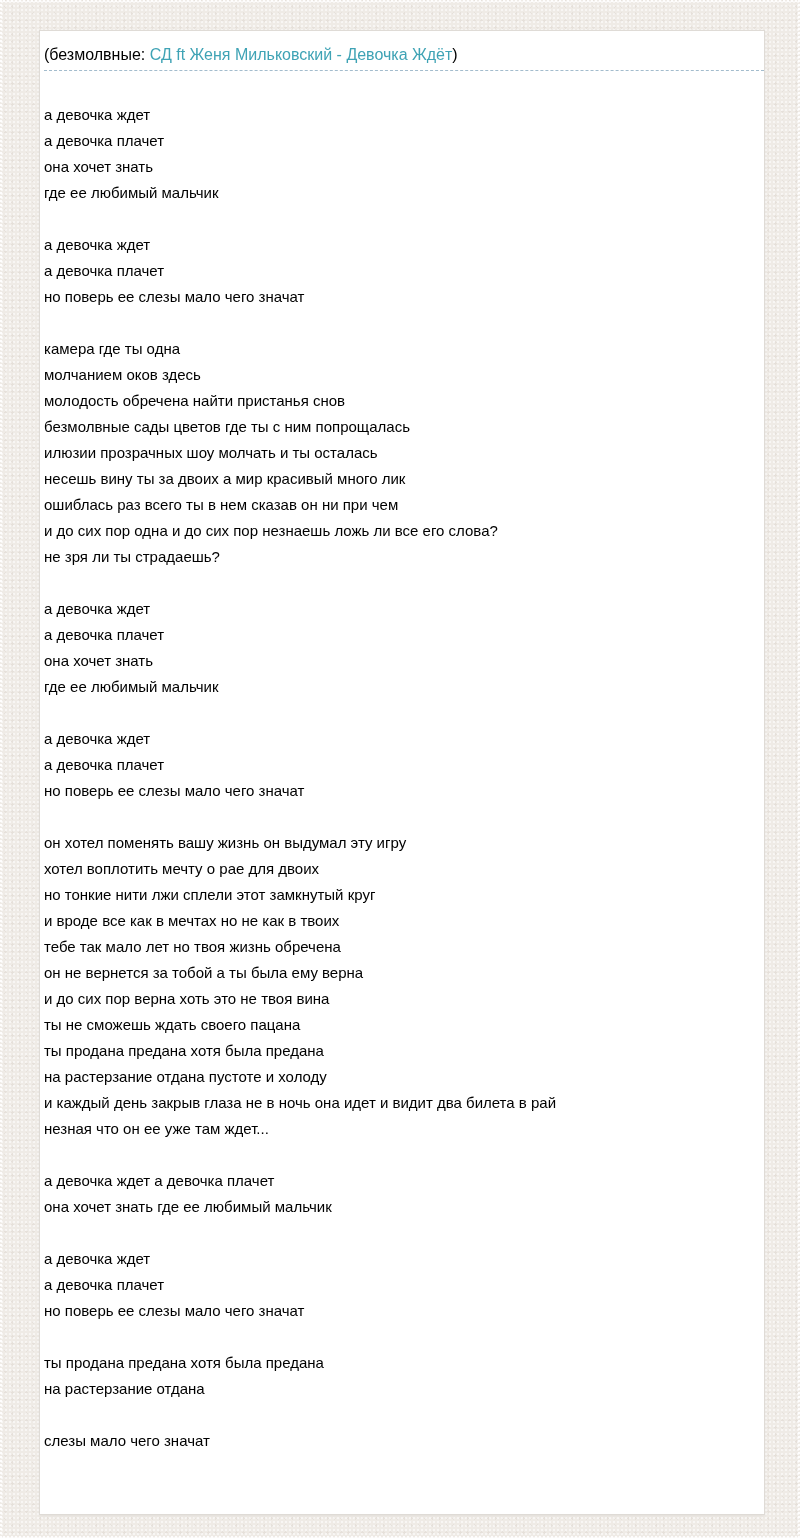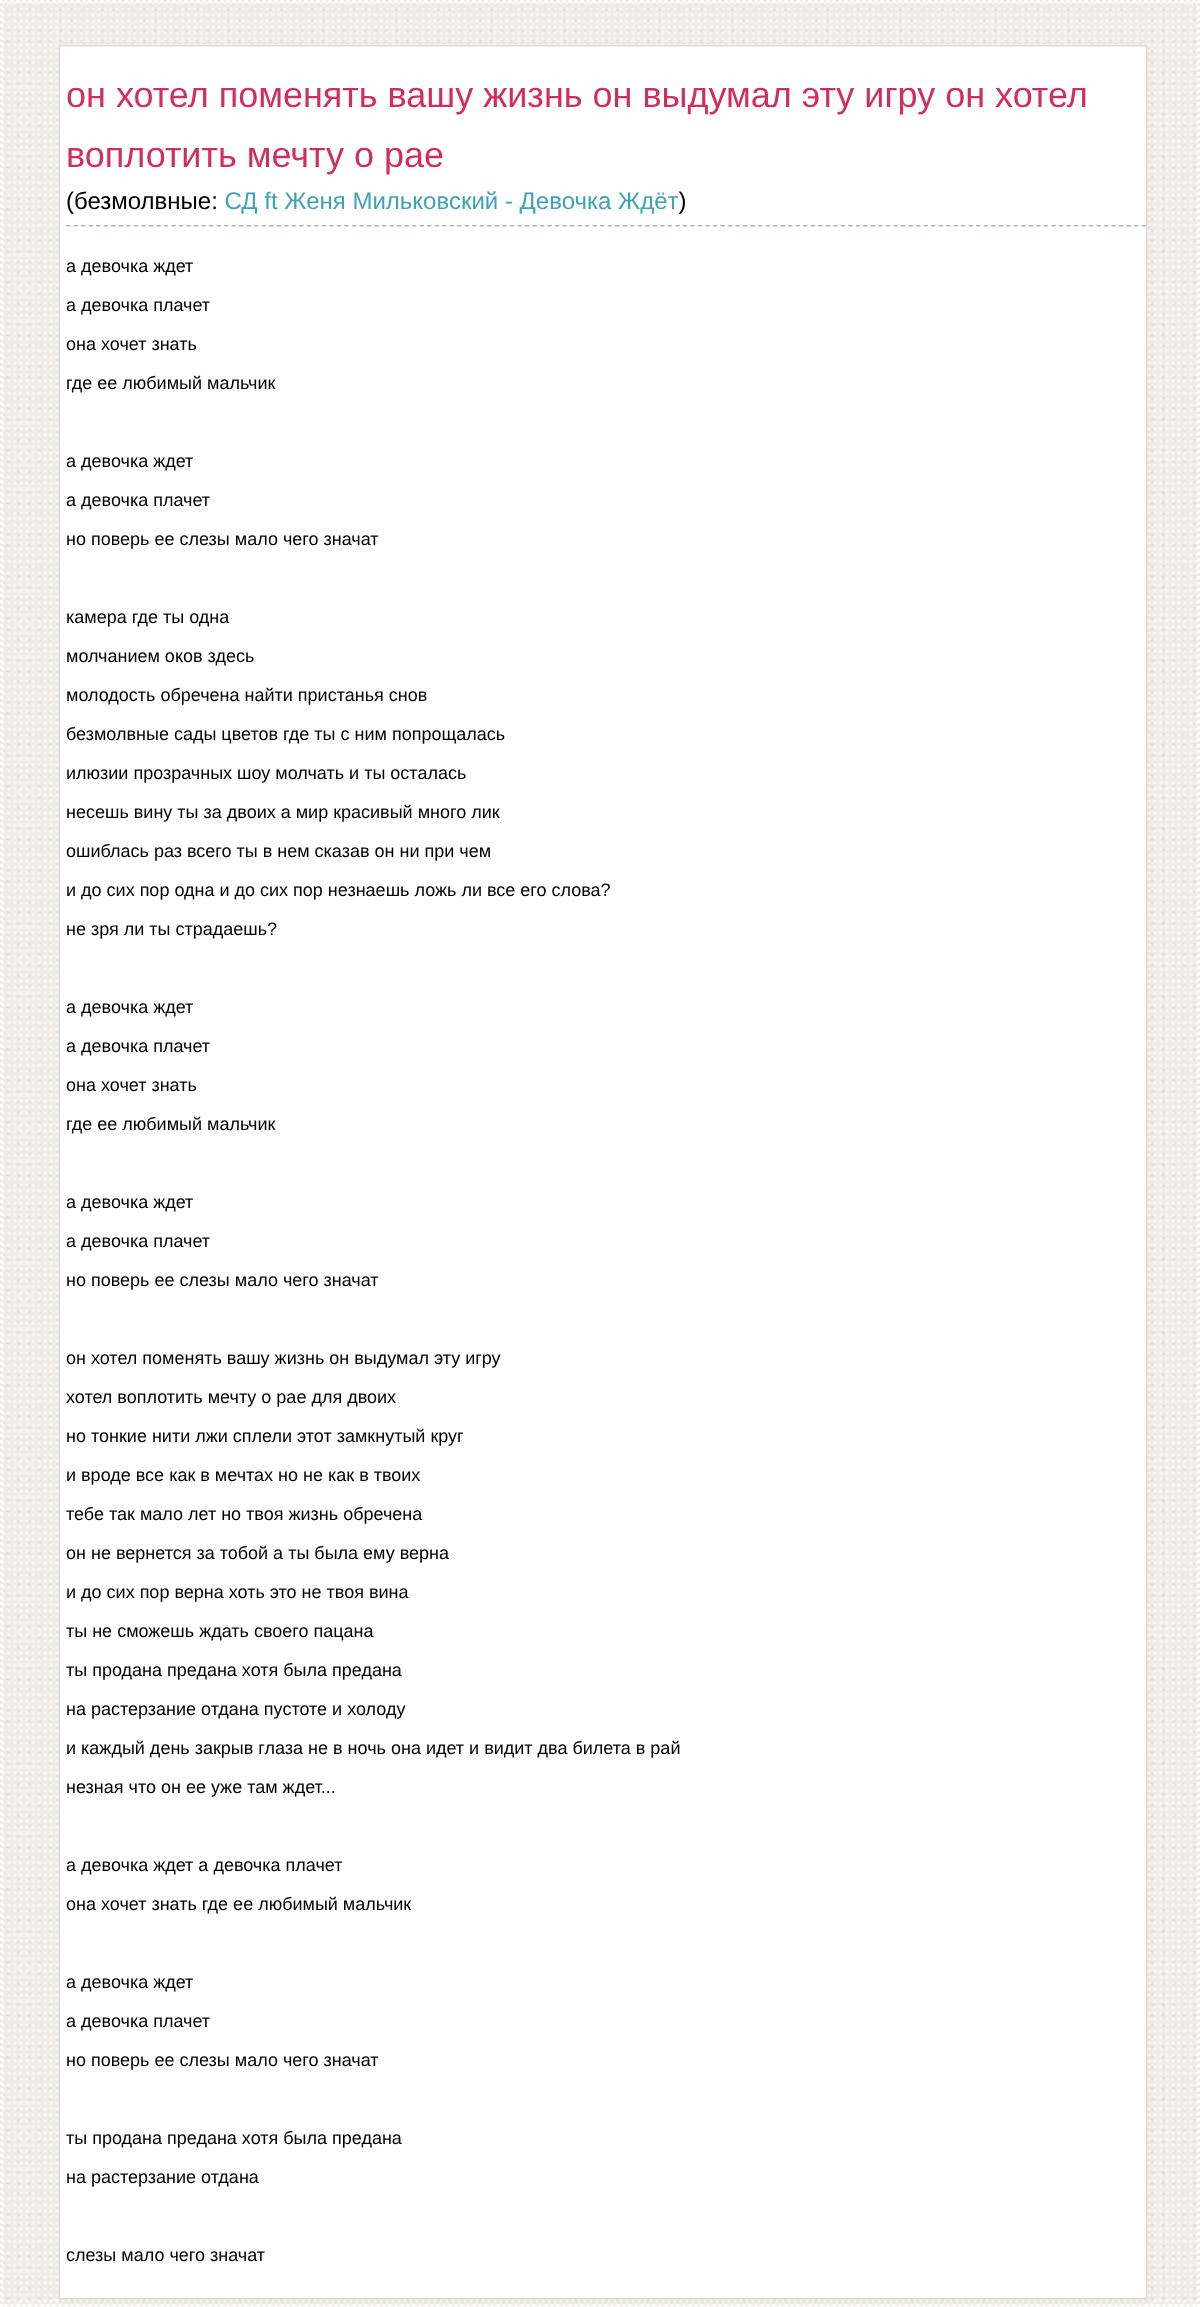--- a/index.html
+++ b/index.html
@@ -61,34 +61,33 @@
     padding: 1px 0 5px 0;
     border-bottom: 1px dashed var(--color-separator);
   }
   .artist-line a {
     color: var(--color-link);
     text-decoration: none;
     cursor: pointer;
     text-align: center;
   }
   .lyrics {
-    margin-top: 13px;
-    font-size: 12px;
+    margin-top: 31px;
+    font-size: 15px;
     line-height: 26px;
     color: var(--color-text);
     white-space: pre-line;
   }
 </style>
 </head>
 <body>
 
 <div class="stitch-frame"></div>
 
 <div class="card">
-  <h1 class="song-title">он хотел поменять вашу жизнь он выдумал эту игру он хотел воплотить мечту о рае</h1>
 
   <div class="artist-line">
     <span>(безмолвные: </span><a href="#">СД ft Женя Мильковский - Девочка Ждёт</a><span>)</span>
   </div>
 
   <div class="lyrics">а девочка ждет
 а девочка плачет
 она хочет знать
 где ее любимый мальчик
 

